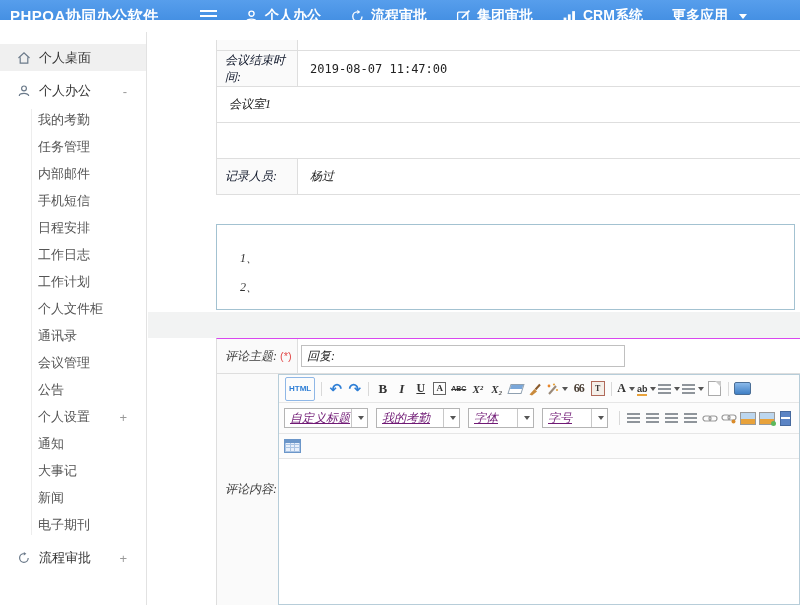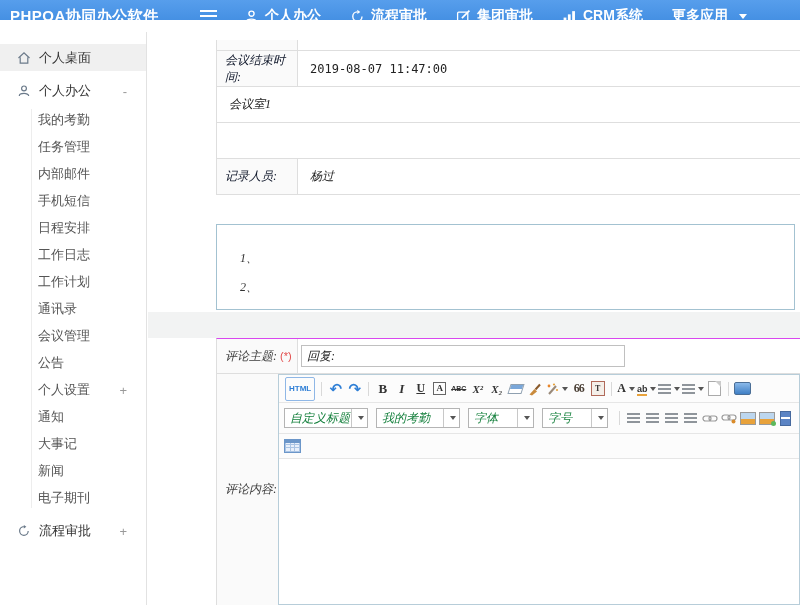--- a/index.html
+++ b/index.html
@@ -101,21 +101,21 @@
   .img-ic.plus::after{content:"";position:absolute;right:-2px;bottom:-2px;width:5px;height:5px;
           border-radius:50%;background:#5cb85c;}
   .stack{width:9px;height:13px;border:1px solid #46699e;
          background:linear-gradient(#5b84c4 0 5px,#fff 5px 7px,#5b84c4 7px 13px);}
   .grid-ic{width:15px;height:12px;border:1px solid #6b96c9;background-color:#e8f0fb;
      background-image:linear-gradient(#6b96c9 0 3px,transparent 3px),
        repeating-linear-gradient(to right,#aac4e4 0 1px,transparent 1px 4.6px),
        repeating-linear-gradient(to bottom,#aac4e4 0 1px,transparent 1px 3.6px);}
   .ddl{display:flex;align-items:center;height:20px;border:1px solid #b4b4b4;background:#fff;
        margin:0 7px 0 1px;box-sizing:border-box;}
-  .ddl .txt{padding:3px 5px;font:italic 12px "Liberation Serif",serif;color:#15803d;flex:1;white-space:nowrap;overflow:hidden;}
+  .ddl .txt{padding:3px 5px;font:italic 12px "Liberation Serif",serif;color:#701a75;flex:1;white-space:nowrap;overflow:hidden;text-decoration:underline;}
   .ddl .arr{width:15px;align-self:stretch;border-left:1px solid #c8c8c8;display:flex;align-items:center;justify-content:center;}
   .w84{width:84px;}.w66{width:66px;}
   .editor-body{flex:1;background:#fff;}
 </style>
 </head>
 <body>
 
 <div id="app">
 
   <header class="navbar">
@@ -175,20 +175,21 @@
       <span class="toggle">-</span>
     </div>
     <ul class="side-sub">
       <li>我的考勤</li>
       <li>任务管理</li>
       <li>内部邮件</li>
       <li>手机短信</li>
       <li>日程安排</li>
       <li>工作日志</li>
       <li>工作计划</li>
+      <li>个人文件柜</li>
       <li>通讯录</li>
       <li>会议管理</li>
       <li>公告</li>
       <li>
         <span>个人设置</span>
         <span class="toggle">+</span>
       </li>
       <li>通知</li>
       <li>大事记</li>
       <li>新闻</li>

